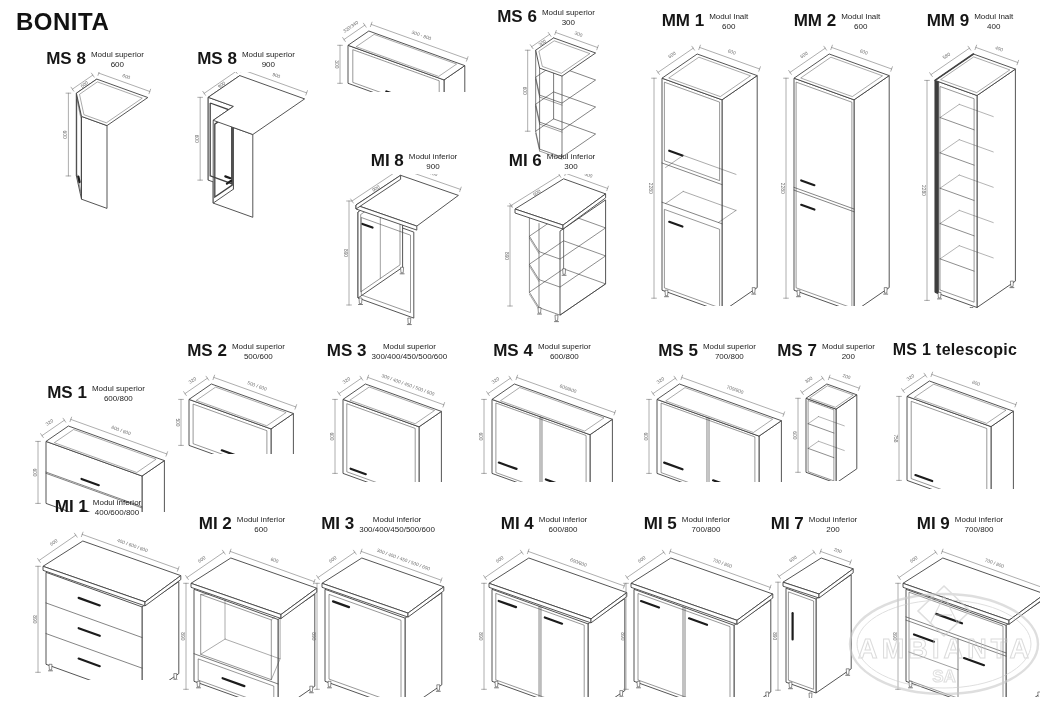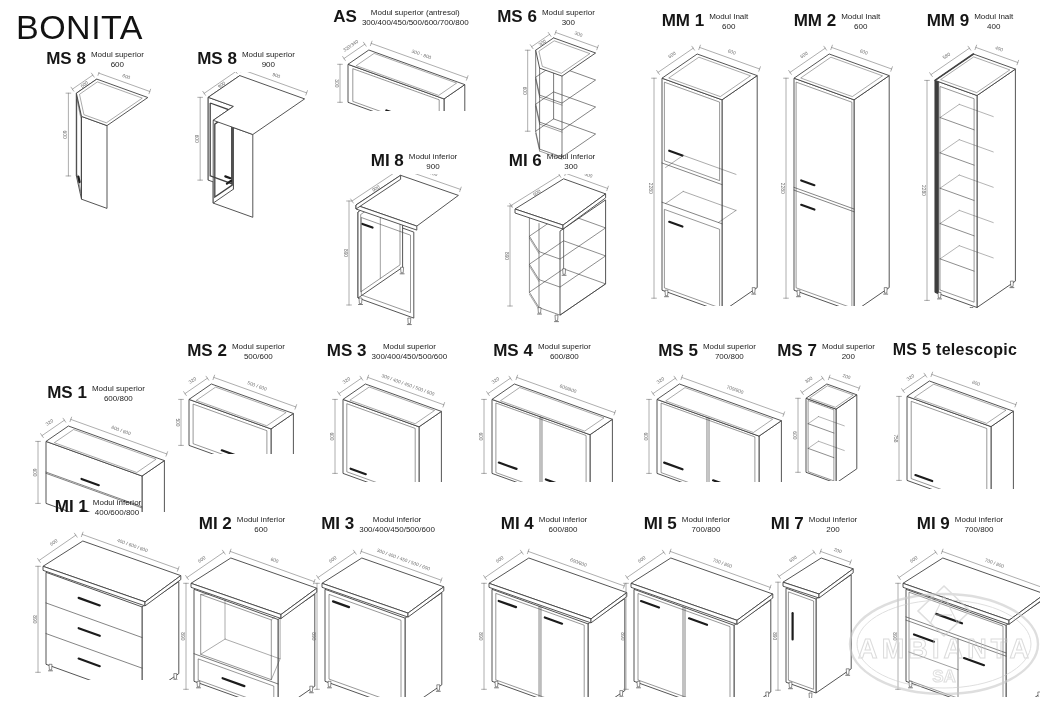--- a/index.html
+++ b/index.html
@@ -1,18 +1,18 @@
 <!DOCTYPE html>
 <html><head>
 <meta charset="utf-8">
 <style>
   html,body{margin:0;padding:0}
   body{width:1040px;height:706px;position:relative;background:#ffffff;overflow:hidden;
        font-family:"Liberation Sans","DejaVu Sans",sans-serif;}
-  .title{position:absolute;left:16px;top:8px;font-size:34px;font-weight:normal;
+  .title{position:absolute;left:16px;top:8px;font-size:24px;font-weight:bold;
          letter-spacing:.5px;color:#121212}
   .cell{position:absolute}
   .hdr{display:flex;justify-content:center;align-items:flex-start;gap:5px;white-space:nowrap}
   .code{font-size:17px;font-weight:bold;color:#161616;line-height:1}
   .code.big{font-size:16px;letter-spacing:.3px}
   .desc{font-size:8px;line-height:1.2;color:#1d1d1d;text-align:center}
   svg.draw{display:block;margin:3px auto 0}
   .wm{position:absolute;left:846px;top:580px;opacity:.6;pointer-events:none;z-index:5}
 </style>
 </head>
@@ -76,27 +76,20 @@
         <line x1="74.48033082507105" y1="-2.417700618078494" x2="77.19966917492896" y2="1.5377006180784705" stroke="#6a6a6a" stroke-width="0.55" stroke-linecap="round"></line>
         <line x1="42.80033082507104" y1="19.362299381921506" x2="45.51966917492895" y2="23.317700618078472" stroke="#6a6a6a" stroke-width="0.55" stroke-linecap="round"></line>
         <text transform="translate(62.5 14.2) rotate(-34.5)" text-anchor="middle" font-size="4.8" fill="#6b6b6b">900</text>
         <line x1="81.84" y1="-2.440000000000012" x2="146.64" y2="20.86999999999999" stroke="#6a6a6a" stroke-width="0.55" stroke-linecap="round"></line>
         <line x1="81.0276286422567" y1="-0.18167035685260347" x2="82.6523713577433" y2="-4.698329643147421" stroke="#6a6a6a" stroke-width="0.55" stroke-linecap="round"></line>
         <line x1="145.82762864225668" y1="23.1283296431474" x2="147.4523713577433" y2="18.61167035685258" stroke="#6a6a6a" stroke-width="0.55" stroke-linecap="round"></line>
         <text transform="translate(115.8 5.0) rotate(19.8)" text-anchor="middle" font-size="4.8" fill="#6b6b6b">900</text>
       </svg>
     </div>
     <div class="cell" style="left: 316px; top: 8px; width: 170px;">
-      <div class="hdr">
-        <span class="code">AS</span>
-        <span class="desc">
-          <div>Modul superior (antresol)</div>
-          <div>300/400/450/500/600/700/800</div>
-        </span>
-      </div>
       <svg class="draw" width="151" height="81" viewBox="0 0 151 81">
         <polygon points="118.0,68.9 138.8,54.6 138.8,92.6 118.0,106.9" fill="#fff" stroke="#424242" stroke-width="0.9" stroke-linejoin="round"></polygon>
         <polygon points="22.0,34.3 118.0,68.9 118.0,106.9 22.0,72.3" fill="#fff" stroke="#424242" stroke-width="0.9" stroke-linejoin="round"></polygon>
         <polygon points="22.0,34.3 42.8,20.0 138.8,54.6 118.0,68.9" fill="#fff" stroke="#424242" stroke-width="0.9" stroke-linejoin="round"></polygon>
         <polyline points="30.2,35.7 48.1,23.4 130.6,53.1 112.7,65.4 30.2,35.7" fill="none" stroke="#424242" stroke-width="0.45"></polyline>
         <polyline points="26.8,38.7 113.2,69.8 113.2,102.5 26.8,71.4 26.8,38.7" fill="none" stroke="#424242" stroke-width="0.55"></polyline>
         <line x1="60.400000000000006" y1="80.42399999999999" x2="77.67999999999999" y2="86.64479999999999" stroke="#1c1c1c" stroke-width="2.2" stroke-linecap="round"></line>
         <line x1="14" y1="34.3" x2="14" y2="72.3" stroke="#6a6a6a" stroke-width="0.55" stroke-linecap="round"></line>
         <line x1="11.6" y1="34.3" x2="16.4" y2="34.3" stroke="#6a6a6a" stroke-width="0.55" stroke-linecap="round"></line>
         <line x1="11.6" y1="72.3" x2="16.4" y2="72.3" stroke="#6a6a6a" stroke-width="0.55" stroke-linecap="round"></line>
@@ -544,21 +537,21 @@
         <line x1="40.15966917492895" y1="16.17770061807848" x2="37.440330825071044" y2="12.222299381921513" stroke="#6a6a6a" stroke-width="0.55" stroke-linecap="round"></line>
         <text transform="translate(25.6 17.2) rotate(-34.5)" text-anchor="middle" font-size="4.8" fill="#6b6b6b">300</text>
         <line x1="45.199999999999996" y1="13.399999999999997" x2="75.2" y2="24.199999999999996" stroke="#6a6a6a" stroke-width="0.55" stroke-linecap="round"></line>
         <line x1="44.387073276145415" y1="15.658129788484942" x2="46.01292672385458" y2="11.141870211515052" stroke="#6a6a6a" stroke-width="0.55" stroke-linecap="round"></line>
         <line x1="74.38707327614543" y1="26.45812978848494" x2="76.01292672385458" y2="21.941870211515052" stroke="#6a6a6a" stroke-width="0.55" stroke-linecap="round"></line>
         <text transform="translate(61.9 14.1) rotate(19.8)" text-anchor="middle" font-size="4.8" fill="#6b6b6b">200</text>
       </svg>
     </div>
     <div class="cell" style="left: 874px; top: 342px; width: 162px;">
       <div class="hdr">
-        <span class="code big">MS 5 telescopic</span>
+        <span class="code big">MS 1 telescopic</span>
       </div>
       <svg class="draw" width="141" height="128" viewBox="0 0 141 128">
         <polygon points="106.0,65.6 128.4,50.2 128.4,134.2 106.0,149.6" fill="#fff" stroke="#424242" stroke-width="0.9" stroke-linejoin="round"></polygon>
         <polygon points="22.0,35.4 106.0,65.6 106.0,149.6 22.0,119.4" fill="#fff" stroke="#424242" stroke-width="0.9" stroke-linejoin="round"></polygon>
         <polygon points="22.0,35.4 44.4,20.0 128.4,50.2 106.0,65.6" fill="#fff" stroke="#424242" stroke-width="0.9" stroke-linejoin="round"></polygon>
         <polyline points="29.4,36.4 48.7,23.2 121.0,49.2 101.7,62.4 29.4,36.4" fill="none" stroke="#424242" stroke-width="0.45"></polyline>
         <polyline points="26.2,40.3 101.8,67.5 101.8,144.8 26.2,117.6 26.2,40.3" fill="none" stroke="#424242" stroke-width="0.55"></polyline>
         <line x1="30.4" y1="114.02400000000002" x2="47.2" y2="120.07200000000002" stroke="#1c1c1c" stroke-width="2.2" stroke-linecap="round"></line>
         <line x1="14" y1="35.400000000000006" x2="14" y2="119.4" stroke="#6a6a6a" stroke-width="0.55" stroke-linecap="round"></line>
         <line x1="11.6" y1="35.400000000000006" x2="16.4" y2="35.400000000000006" stroke="#6a6a6a" stroke-width="0.55" stroke-linecap="round"></line>

